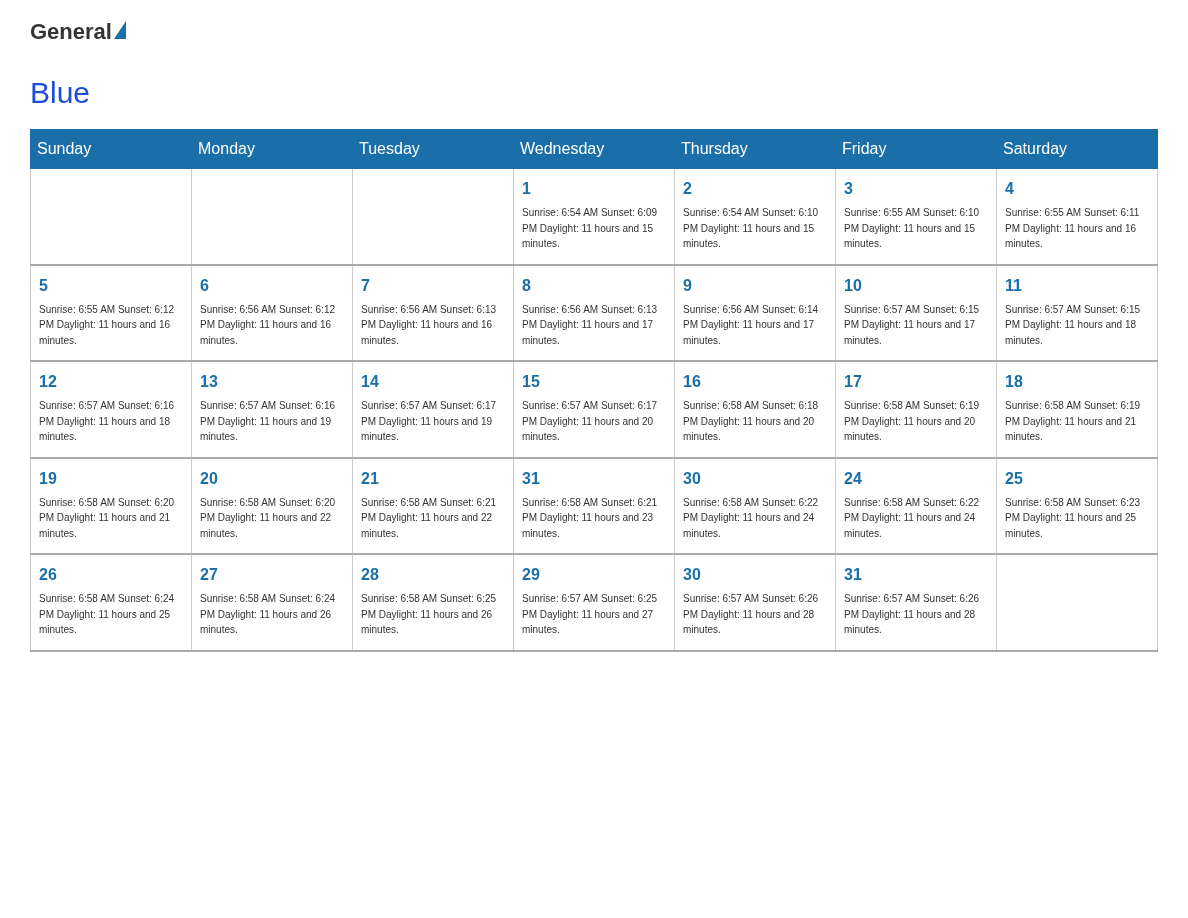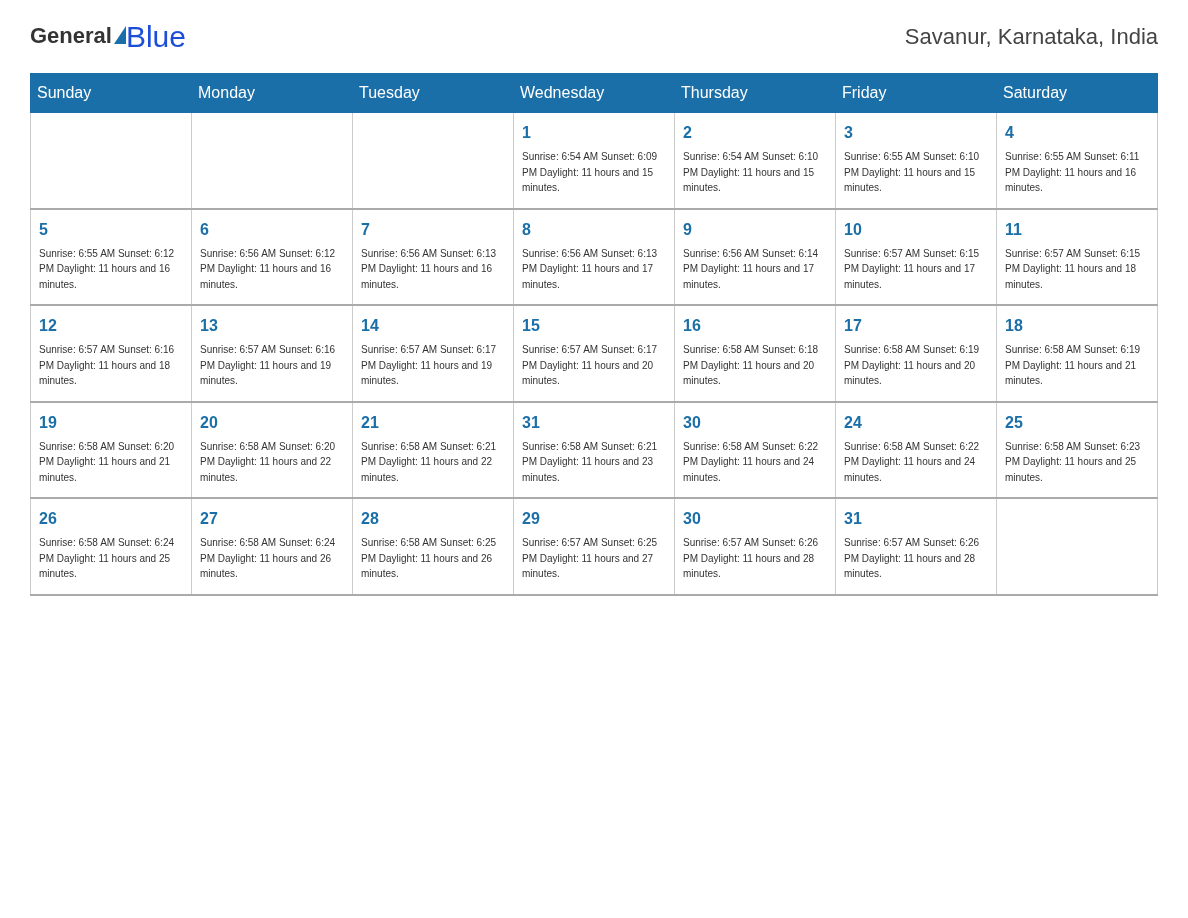--- a/index.html
+++ b/index.html
@@ -34,22 +34,23 @@
     .logo-triangle {
       width: 0;
       height: 0;
       border-left: 12px solid transparent;
       border-bottom: 18px solid #1a6fa8;
       margin-left: 2px;
       margin-top: -4px;
     }
     .logo-block {
       display: flex;
-      flex-direction: row;
+      flex-direction: column;
       line-height: 1.1;
+      gap: 32px;
     }
     .logo-line1 {
       display: flex;
       align-items: center;
     }
     .title-block {
       text-align: right;
     }
     .calendar-title {
       font-size: 48px;
@@ -111,21 +112,20 @@
   <div class="logo">
     <div class="logo-block">
       <div class="logo-line1">
         <span class="logo-text-general">General</span>
         <div class="logo-triangle"></div>
       </div>
       <span class="logo-text-blue">Blue</span>
     </div>
   </div>
   <div class="title-block">
-    <div class="calendar-subtitle">Savanur, Karnataka, India</div>
   </div>
 </div>
 
 <table>
   <thead>
     <tr>
     <th>Sunday</th>
         <th>Monday</th>
         <th>Tuesday</th>
         <th>Wednesday</th>

